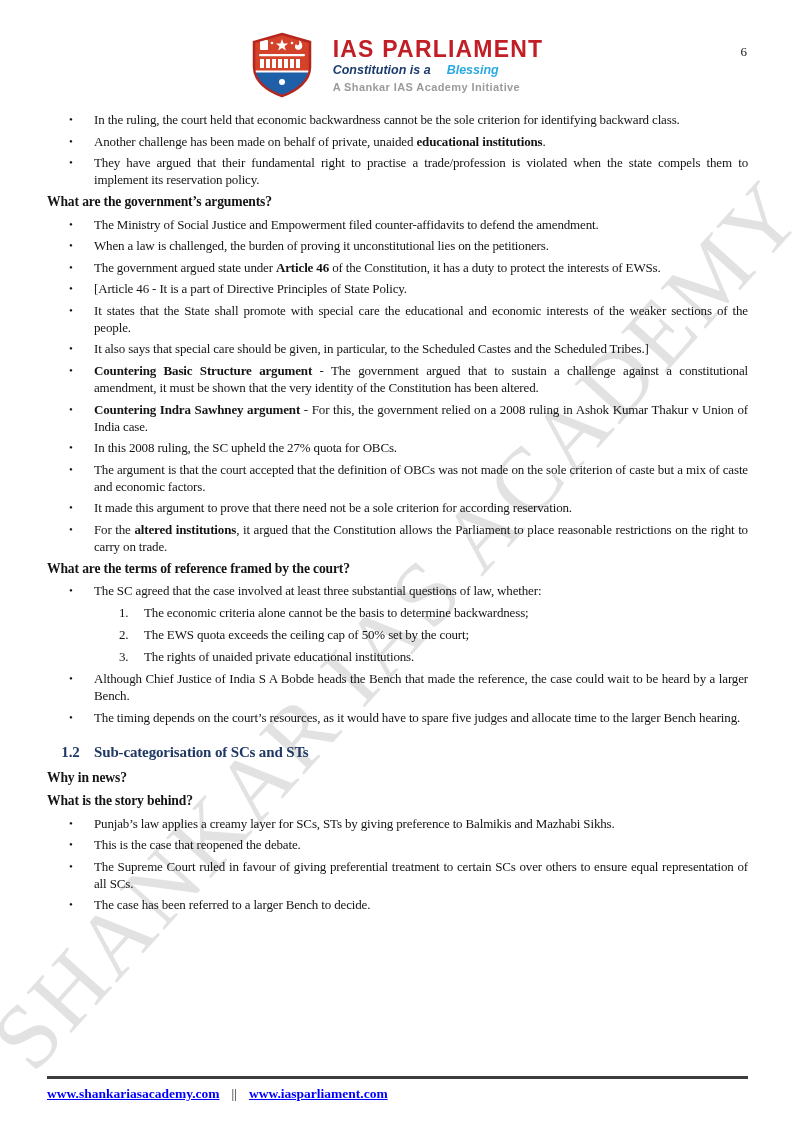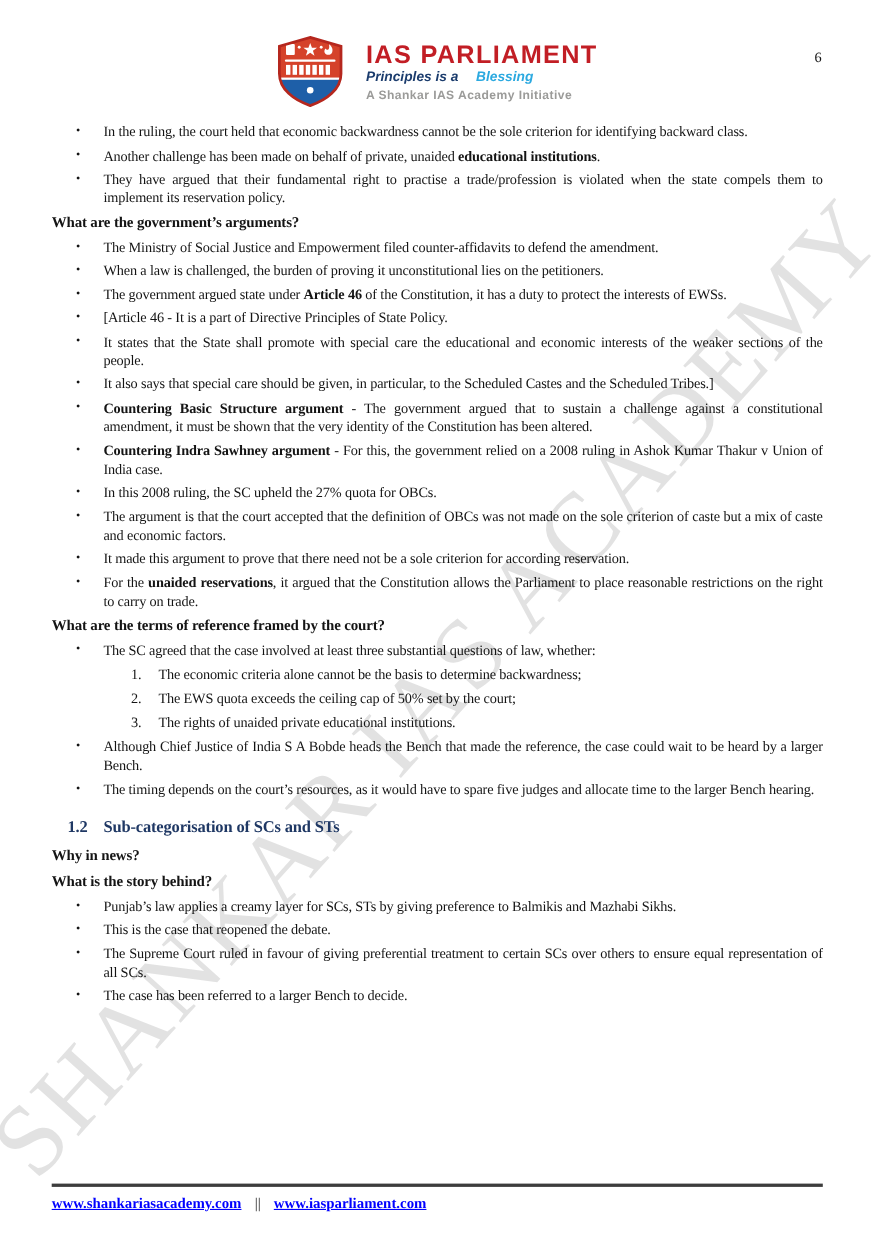--- a/index.html
+++ b/index.html
@@ -80,21 +80,21 @@
           <path d="M48 8 c2.5 2 4 4.5 3 7.5 c-1 2.5 -4 3 -6 1.5 c-1.5 -1.2 -1.5 -3.5 0 -5 c0.5 1 1.5 1.5 2.5 1 c1 -0.8 1 -3 0.5 -5 Z"></path>
           <circle cx="21" cy="11" r="1.3"></circle>
             <circle cx="41" cy="11" r="1.3"></circle>
           <circle cx="31" cy="50" r="3"></circle>
         </g>
       </g>
       <path d="M31 2 L59 10 V35 C59 49 46 59 31 64 C16 59 3 49 3 35 V10 Z" fill="none" stroke="#B5271E" stroke-width="2.5"></path>
     </svg>
     <div class="brand-text">
       <div class="brand-title">IAS PARLIAMENT</div>
-      <div class="brand-tagline"><span>Principles is a</span><span class="hl">Blessing</span></div>
+      <div class="brand-tagline"><span>Constitution is a</span><span class="hl">Blessing</span></div>
       <div class="brand-subtitle">A Shankar IAS Academy Initiative</div>
     </div>
   </div>
 </div>
 
 <div class="content">
     <div class="blk bullet">
       <span class="dot">•</span>
       <span class="txt"><span>In the ruling, the court held that economic backwardness cannot be the sole criterion for identifying backward class.</span></span>
     </div>
@@ -146,21 +146,21 @@
     <div class="blk bullet">
       <span class="dot">•</span>
       <span class="txt"><span>The argument is that the court accepted that the definition of OBCs was not made on the sole criterion of caste but a mix of caste and economic factors.</span></span>
     </div>
     <div class="blk bullet">
       <span class="dot">•</span>
       <span class="txt"><span>It made this argument to prove that there need not be a sole criterion for according reservation.</span></span>
     </div>
     <div class="blk bullet">
       <span class="dot">•</span>
-      <span class="txt"><span>For the </span><span class="b">unaided reservations</span><span>, it argued that the Constitution allows the Parliament to place reasonable restrictions on the right to carry on trade.</span></span>
+      <span class="txt"><span>For the </span><span class="b">altered institutions</span><span>, it argued that the Constitution allows the Parliament to place reasonable restrictions on the right to carry on trade.</span></span>
     </div>
     <div class="blk heading">What are the terms of reference framed by the court?</div>
     <div class="blk bullet">
       <span class="dot">•</span>
       <span class="txt"><span>The SC agreed that the case involved at least three substantial questions of law, whether:</span></span>
     </div>
     <div class="blk numbered">
       <span class="num">1.</span>
       <span class="txt">The economic criteria alone cannot be the basis to determine backwardness;</span>
     </div>

